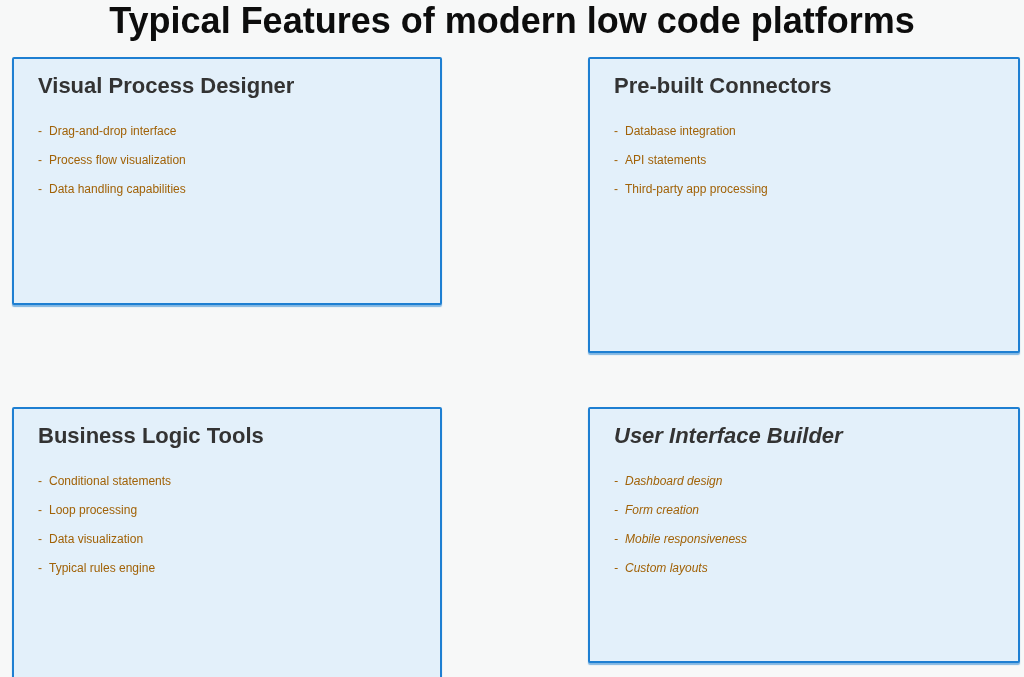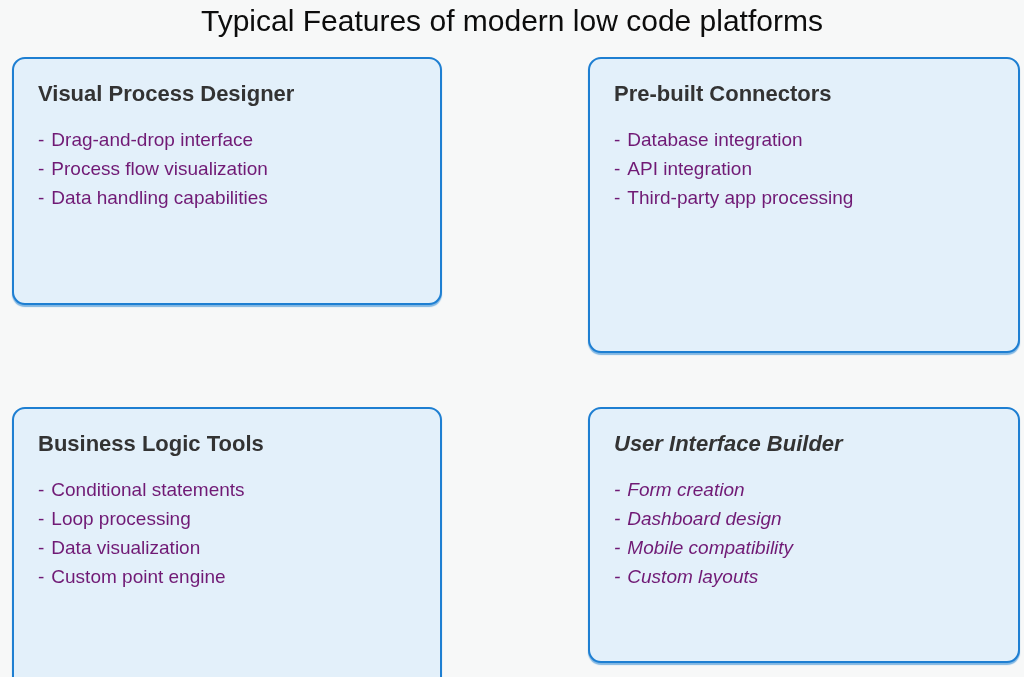--- a/index.html
+++ b/index.html
@@ -15,55 +15,55 @@
     background: #f7f8f8;
     overflow: hidden;
   }
   .page-title {
     position: absolute;
     top: 3px;
     left: 0;
     width: 100%;
     margin: 0;
     text-align: center;
-    font-size: 30px;
+    font-size: 36px;
     line-height: 36px;
-    font-weight: normal;
+    font-weight: bold;
     color: #0d0d0d;
     letter-spacing: 0px;
   }
   .card {
     position: absolute;
     box-sizing: border-box;
     background: #e3f0fa;
     border: 2px solid #1e7fd2;
-    border-radius: 13px;
+    border-radius: 2px;
     box-shadow: 0 2px 1px rgba(30, 127, 210, 0.55);
-    padding: 20px 24px 12px 24px;
+    padding: 12px 24px 12px 24px;
   }
   .card-tl { left: 12px;  top: 57px;  width: 430px; height: 248px; }
   .card-tr { left: 588px; top: 57px;  width: 432px; height: 296px; }
   .card-bl { left: 12px;  top: 407px; width: 430px; height: 324px; }
   .card-br { left: 588px; top: 407px; width: 432px; height: 256px; font-style: italic; }
   .card h2 {
     margin: 0 0 16px 0;
     font-size: 22px;
     line-height: 30px;
     font-weight: bold;
     color: #333333;
   }
   .card ul {
     margin: 0;
     padding: 0;
     list-style: none;
   }
   .card li {
-    font-size: 19px;
+    font-size: 12px;
     line-height: 29px;
-    color: #701a75;
+    color: #a16207;
   }
   .card li .marker {
     margin-right: 7px;
   }
 </style>
 </head>
 <body>
 
 <div class="canvas">
 
@@ -75,38 +75,38 @@
       <li><span class="marker">-</span><span>Drag-and-drop interface</span></li>
       <li><span class="marker">-</span><span>Process flow visualization</span></li>
       <li><span class="marker">-</span><span>Data handling capabilities</span></li>
     </ul>
   </div>
 
   <div class="card card-tr">
     <h2>Pre-built Connectors</h2>
     <ul>
       <li><span class="marker">-</span><span>Database integration</span></li>
-      <li><span class="marker">-</span><span>API integration</span></li>
+      <li><span class="marker">-</span><span>API statements</span></li>
       <li><span class="marker">-</span><span>Third-party app processing</span></li>
     </ul>
   </div>
 
   <div class="card card-bl">
     <h2>Business Logic Tools</h2>
     <ul>
       <li><span class="marker">-</span><span>Conditional statements</span></li>
       <li><span class="marker">-</span><span>Loop processing</span></li>
       <li><span class="marker">-</span><span>Data visualization</span></li>
-      <li><span class="marker">-</span><span>Custom point engine</span></li>
+      <li><span class="marker">-</span><span>Typical rules engine</span></li>
     </ul>
   </div>
 
   <div class="card card-br">
     <h2>User Interface Builder</h2>
     <ul>
+      <li><span class="marker">-</span><span>Dashboard design</span></li>
       <li><span class="marker">-</span><span>Form creation</span></li>
-      <li><span class="marker">-</span><span>Dashboard design</span></li>
-      <li><span class="marker">-</span><span>Mobile compatibility</span></li>
+      <li><span class="marker">-</span><span>Mobile responsiveness</span></li>
       <li><span class="marker">-</span><span>Custom layouts</span></li>
     </ul>
   </div>
 
 </div>
 
 </body></html>

